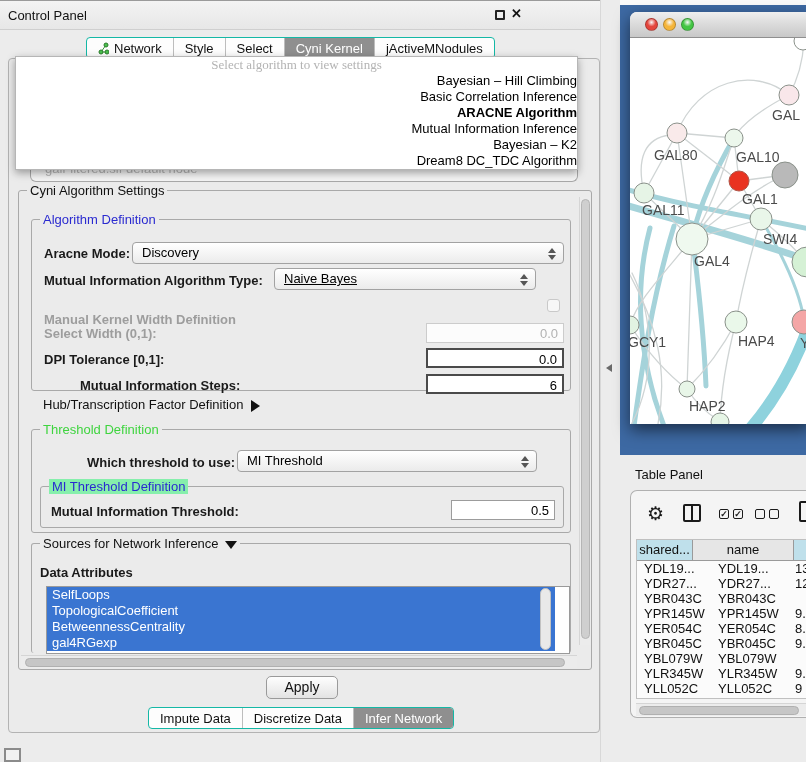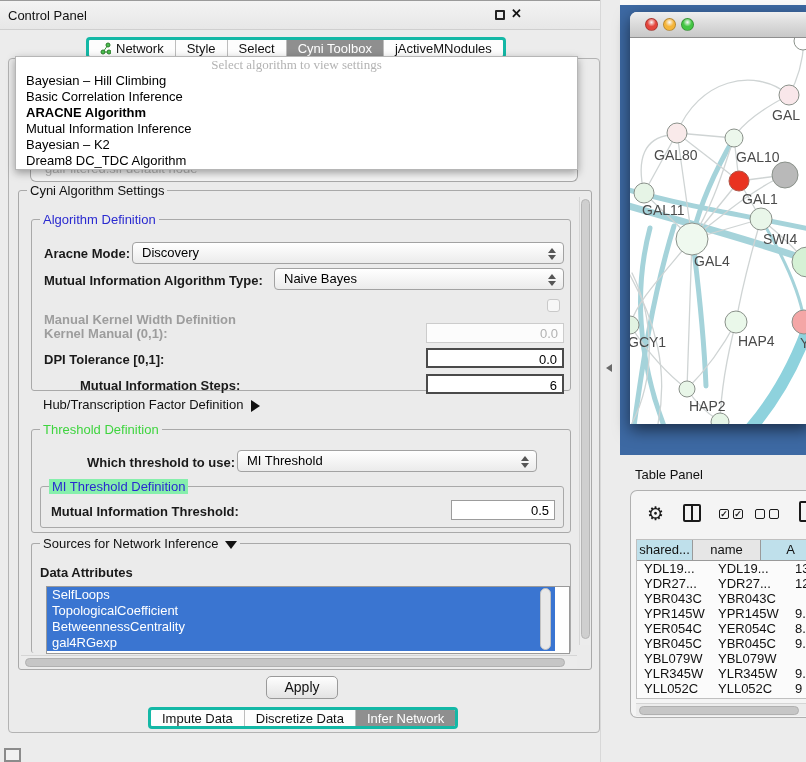--- a/index.html
+++ b/index.html
@@ -9,35 +9,35 @@
 
   
   #cp { position:absolute; left:0; top:0; width:620px; height:762px; background:#ececec; }
   #cp-titlebar { position:absolute; left:0; top:0; width:620px; height:30px;
     background:linear-gradient(#f3f3f3,#e7e7e7); border-top:1px solid #9a9a9a; border-bottom:1px solid #cfcfcf; }
   #cp-title { position:absolute; left:8px; top:7px; font-size:13px; color:#111; }
   .float-icon { position:absolute; left:495px; top:9px; width:10px; height:10px; border:2px solid #222; border-radius:1px; }
   .close-icon { position:absolute; left:511px; top:5px; font-size:13px; font-weight:bold; color:#111; }
 
   
-  .seg-group { position:absolute; display:flex; height:22px; border:3px solid #14b8a6; border-radius:4px;
+  .seg-group { position:absolute; display:flex; height:22px; border:1px solid #14b8a6; border-radius:4px;
     background:#fdfdfd; overflow:hidden; font-size:13px; }
   .seg { display:flex; align-items:center; padding:0 11px; color:#111; border-right:1px solid #bdbdbd; white-space:nowrap; }
   .seg:last-child { border-right:none; }
   .seg.selected { background:#8f8f8f; color:#fff; }
   .seg .tabicon { margin-right:5px; display:inline-block; width:11px; height:13px; }
 
   #outer-box { position:absolute; left:8px; top:58px; width:592px; height:675px;
     border:1px solid #b3b3b3; border-radius:4px; background:#ebebeb; }
 
   
   #algo-popup { position:absolute; left:15px; top:56px; width:563px; height:114px; background:#ffffff;
     border:1px solid #b6b6b6; box-shadow:0 3px 8px rgba(0,0,0,0.35); z-index:40; }
   #algo-popup .prompt { height:16px; text-align:center; color:#b3b3b3; font-size:13px; line-height:15px;font-family:Liberation Serif, serif; }
-  #algo-popup .item { height:16px; line-height:16px; padding-left:10px; font-size:13px; color:#000; }
+  #algo-popup .item { height:16px; line-height:16px; padding-left:1px; font-size:13px; color:#000;text-align:right; }
   #algo-popup .item.bold { font-weight:bold; }
 
   
   #bg-combo { position:absolute; left:30px; top:168px; width:548px; height:14px; overflow:hidden;
     border:1px solid #a8a8a8; border-top:none; border-radius:0 0 6px 6px; background:#f4f4f4; z-index:5; }
   #bg-combo span { position:absolute; left:14px; top:-7px; color:#b5b5b5; font-size:13px; }
 
   
   .gbox { position:absolute; border:1px solid #a9a9a9; border-radius:3px; }
   .gbox > .legend { position:absolute; top:-8px; left:8px; background:#ebebeb; padding:0 3px; font-size:13px; }
@@ -143,21 +143,21 @@
             </svg></span>
           <span>Network</span>
         </div>
         <div class="seg">
           <span>Style</span>
         </div>
         <div class="seg">
           <span>Select</span>
         </div>
         <div class="seg selected">
-          <span>Cyni Toolbox</span>
+          <span>Cyni Kernel</span>
         </div>
         <div class="seg">
           <span>jActiveMNodules</span>
         </div>
       </div>
 
     <div id="bg-combo">
       <span>galFiltered.sif default node</span>
     </div>
 
@@ -186,32 +186,32 @@
         <span class="flabel" style="left:12px; top:26px;">Aracne Mode:</span>
         <div class="combo" style="left:100px; top:22px; width:432px;">
           <span>Discovery</span>
           <span class="spin">
               <span class="up"></span>
               <span class="dn"></span>
             </span>
         </div>
 
         <span class="flabel" style="left:12px; top:53px;">Mutual Information Algorithm Type:</span>
-        <div class="combo" style="left:242px; top:48px; width:290px;">
+        <div class="combo" style="left:242px; top:48px; width:262px;text-decoration:underline;">
           <span>Naive Bayes</span>
           <span class="spin">
               <span class="up"></span>
               <span class="dn"></span>
             </span>
         </div>
 
         <span class="flabel disabled" style="left:12px; top:80px;margin-top:12px;">Manual Kernel Width Definition</span>
         <span class="checkbox" style="left:515px; top:79px;"></span>
 
-        <span class="flabel disabled" style="left:12px; top:106px;">Kernel Manual (0,1):</span>
+        <span class="flabel disabled" style="left:12px; top:106px;">Select Width (0,1):</span>
         <div class="tinput disabled" style="left:394px; top:103px; width:138px;">0.0</div>
 
         <span class="flabel" style="left:12px; top:132px;">DPI Tolerance [0,1]:</span>
         <div class="tinput strong" style="left:394px; top:128px; width:138px;">0.0</div>
 
         <span class="flabel" style="left:12px; top:158px;margin-left:36px;">Mutual Information Steps:</span>
         <div class="tinput strong" style="left:394px; top:154px; width:138px;">6</div>
       </div>
 
       <div style="position:absolute; left:24px; top:206px; font-size:13px; color:#111;">
@@ -358,21 +358,21 @@
         <span class="cols-icon"></span>
         <span class="cb" style="left:88px;">✓</span>
         <span class="cb" style="left:102px;">✓</span>
         <span class="cb" style="left:124px;"></span>
         <span class="cb" style="left:138px;"></span>
         <span class="file-icon"></span>
       </div>
       <div id="tp-table">
         <div id="tp-head">
             <div class="hcell hl" style="width: 56px;">shared...</div>
-            <div class="hcell" style="width: 68px;">name</div>
+            <div class="hcell" style="width: 101px;">name</div>
             <div class="hcell hl" style="width: 60px;">A</div>
           </div>
         <div id="tp-rows">
             <div class="trow">
               <div class="tcell" style="width: 74px;">YDL19...</div>
               <div class="tcell" style="width: 77px;">YDL19...</div>
               <div class="tcell" style="width: 60px;">13</div>
             </div>
             <div class="trow">
               <div class="tcell" style="width: 74px;">YDR27...</div>

